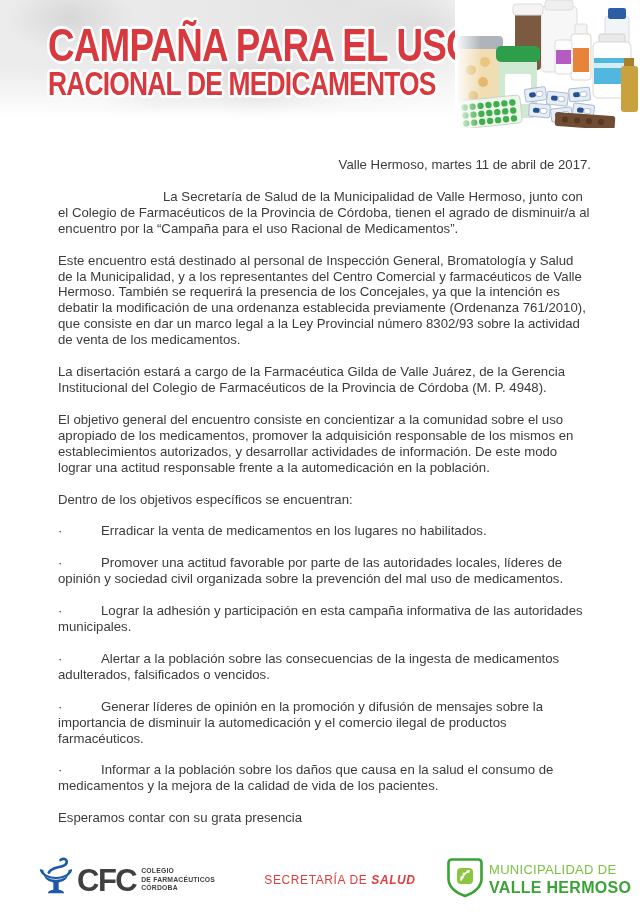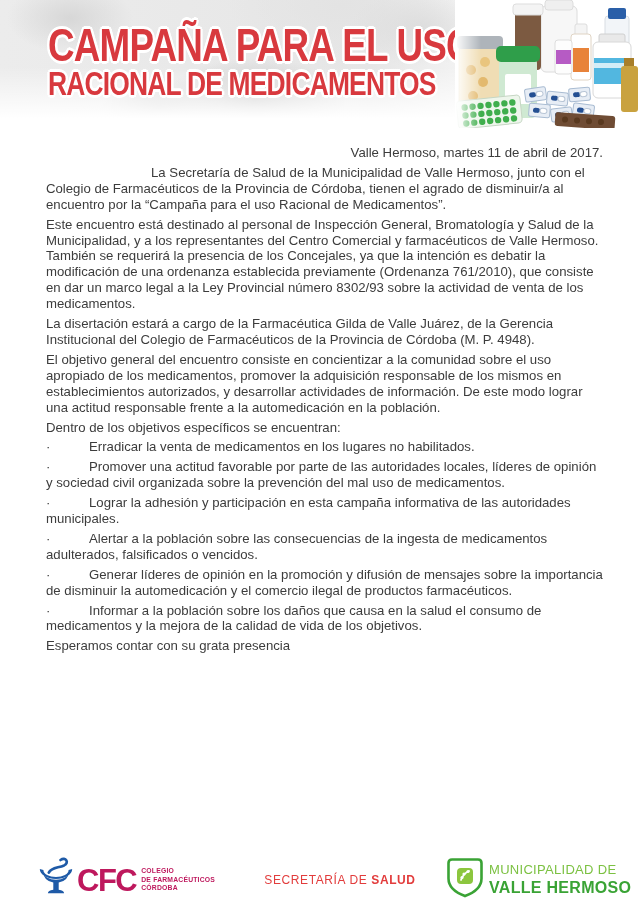--- a/index.html
+++ b/index.html
@@ -45,42 +45,42 @@
   .photo { position:absolute; right:0; top:0; width:185px; height:128px; }
 
   
   .letter {
     position:absolute; top:122px; left:0; width:640px;
     padding: 19px 33px 0 42px;
     font-size: 13.2px;
     line-height: 15.9px;
     text-align: left;
   }
-  .letter p { margin:4px; }
+  .letter p { margin:16px; }
   .date { text-align: right; margin-bottom: 13px; }
   .salutation { margin-bottom: 6px; }
   .indent-first { text-indent: 105px; }
   .bullet { margin-top: 15px; }
   .bullet-marker { display:inline-block; width:43px; }
   .closing { margin-top: 36px; }
 
   
   .footer {
     position:absolute; top:852px; left:0; right:0; height:56px;
     display:flex; align-items:center;
   }
   .cfc {
     margin-left:38px; width:195px;
     display:flex; align-items:center; gap:3px;
-    color:#be185d;
+    color:#404040;
   }
   .cfc-acronym { font-size:31px; font-weight:bold; letter-spacing:-1.5px; line-height:1; }
   .cfc-lines { font-size:6.8px; font-weight:bold; line-height:1.3; letter-spacing:0.2px; margin-left:2px; }
   .salud { flex:1; text-align:center; color:#e23c3c; font-size:12px; letter-spacing:0.6px; white-space:nowrap; }
-  .salud-bold { font-weight:bold; margin-left:4px; }
+  .salud-bold { font-weight:bold; margin-left:4px;font-style:italic; }
   .muni {
     width:165px; margin-right:28px;
     display:flex; align-items:center; gap:6px;
   }
   .muni-text { line-height:1.25; white-space:nowrap; }
   .muni-line1 { font-size:13px; color:#7cc142; letter-spacing:0.3px; }
   .muni-line2 { font-size:16px; color:#3aa335; font-weight:bold; letter-spacing:0.3px; }
 </style>
 </head>
 <body>
@@ -208,21 +208,21 @@
     <p>Este encuentro está destinado al personal de Inspección General, Bromatología y Salud de la Municipalidad, y a los representantes del Centro Comercial y farmacéuticos de Valle Hermoso. También se requerirá la presencia de los Concejales, ya que la intención es debatir la modificación de una ordenanza establecida previamente (Ordenanza 761/2010), que consiste en dar un marco legal a la Ley Provincial número 8302/93 sobre la actividad de venta de los medicamentos.</p>
     <p>La disertación estará a cargo de la Farmacéutica Gilda de Valle Juárez, de la Gerencia Institucional del Colegio de Farmacéuticos de la Provincia de Córdoba (M. P. 4948).</p>
     <p>El objetivo general del encuentro consiste en concientizar a la comunidad sobre el uso apropiado de los medicamentos, promover la adquisición responsable de los mismos en establecimientos autorizados, y desarrollar actividades de información. De este modo lograr una actitud responsable frente a la automedicación en la población.</p>
     <p>Dentro de los objetivos específicos se encuentran:</p>
 
     <p class="bullet"><span class="bullet-marker">·</span><span>Erradicar la venta de medicamentos en los lugares no habilitados.</span></p>
     <p class="bullet"><span class="bullet-marker">·</span><span>Promover una actitud favorable por parte de las autoridades locales, líderes de opinión y sociedad civil organizada sobre la prevención del mal uso de medicamentos.</span></p>
     <p class="bullet"><span class="bullet-marker">·</span><span>Lograr la adhesión y participación en esta campaña informativa de las autoridades municipales.</span></p>
     <p class="bullet"><span class="bullet-marker">·</span><span>Alertar a la población sobre las consecuencias de la ingesta de medicamentos adulterados, falsificados o vencidos.</span></p>
     <p class="bullet"><span class="bullet-marker">·</span><span>Generar líderes de opinión en la promoción y difusión de mensajes sobre la importancia de disminuir la automedicación y el comercio ilegal de productos farmacéuticos.</span></p>
-    <p class="bullet"><span class="bullet-marker">·</span><span>Informar a la población sobre los daños que causa en la salud el consumo de medicamentos y la mejora de la calidad de vida de los objetivos.</span></p>
+    <p class="bullet"><span class="bullet-marker">·</span><span>Informar a la población sobre los daños que causa en la salud el consumo de medicamentos y la mejora de la calidad de vida de los pacientes.</span></p>
 
     <p class="closing">Esperamos contar con su grata presencia</p>
   </main>
 
   <footer class="footer">
 
     <div class="cfc">
       <span>
         <svg viewBox="0 0 40 46" width="36" height="42" aria-hidden="true">
           <g fill="#1e5aa7">

